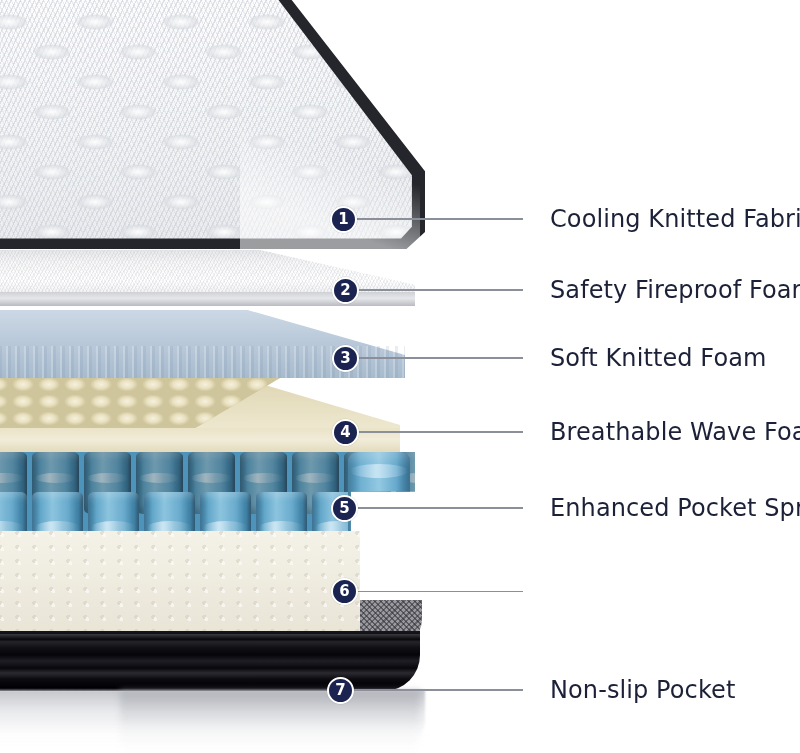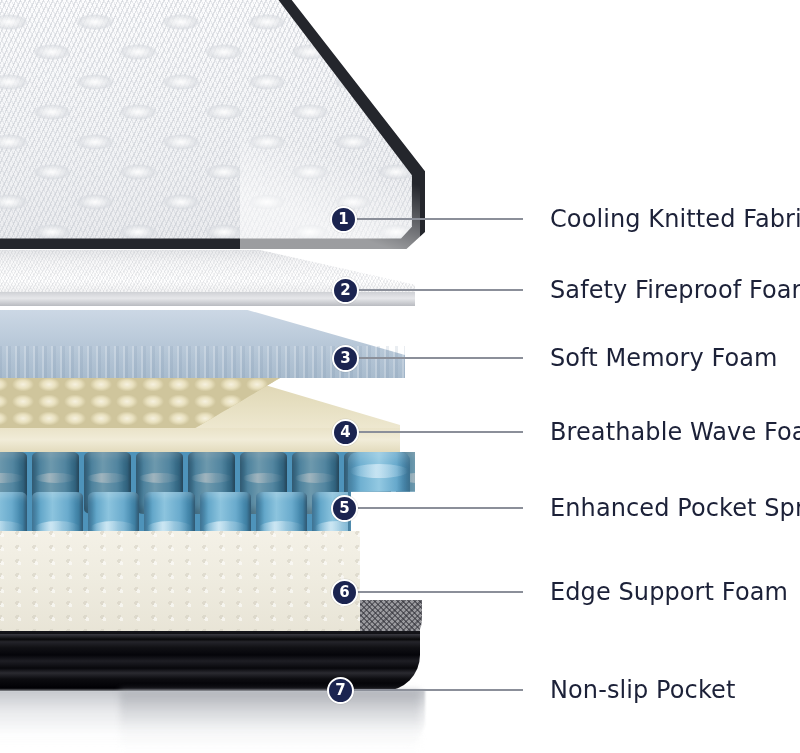--- a/index.html
+++ b/index.html
@@ -261,42 +261,41 @@
     <div class="badge">2</div>
     <div class="leader" style="width:165px;"></div>
     <div class="lab-gap" style="width:27px;"></div>
     <div class="lab">Safety Fireproof Foam</div>
   </div>
 
   <div class="callout" id="c3" style="left:332px;top:344px;">
     <div class="badge">3</div>
     <div class="leader" style="width:165px;"></div>
     <div class="lab-gap" style="width:27px;"></div>
-    <div class="lab">Soft Memory Foam</div>
+    <div class="lab">Soft Knitted Foam</div>
   </div>
 
   <div class="callout" id="c4" style="left:332px;top:418px;">
     <div class="badge">4</div>
     <div class="leader" style="width:165px;"></div>
     <div class="lab-gap" style="width:27px;"></div>
     <div class="lab">Breathable Wave Foam</div>
   </div>
 
   <div class="callout" id="c5" style="left:331px;top:494px;">
     <div class="badge">5</div>
     <div class="leader" style="width:166px;"></div>
     <div class="lab-gap" style="width:27px;"></div>
     <div class="lab">Enhanced Pocket Spring</div>
   </div>
 
   <div class="callout" id="c6" style="left:331px;top:578px;">
     <div class="badge">6</div>
     <div class="leader" style="width:166px;"></div>
     <div class="lab-gap" style="width:27px;"></div>
-    <div class="lab">Edge Support Foam</div>
   </div>
 
   <div class="callout" id="c7" style="left:327px;top:676px;">
     <div class="badge">7</div>
     <div class="leader" style="width:170px;"></div>
     <div class="lab-gap" style="width:27px;"></div>
     <div class="lab">Non-slip Pocket</div>
   </div>
 
 </div>

